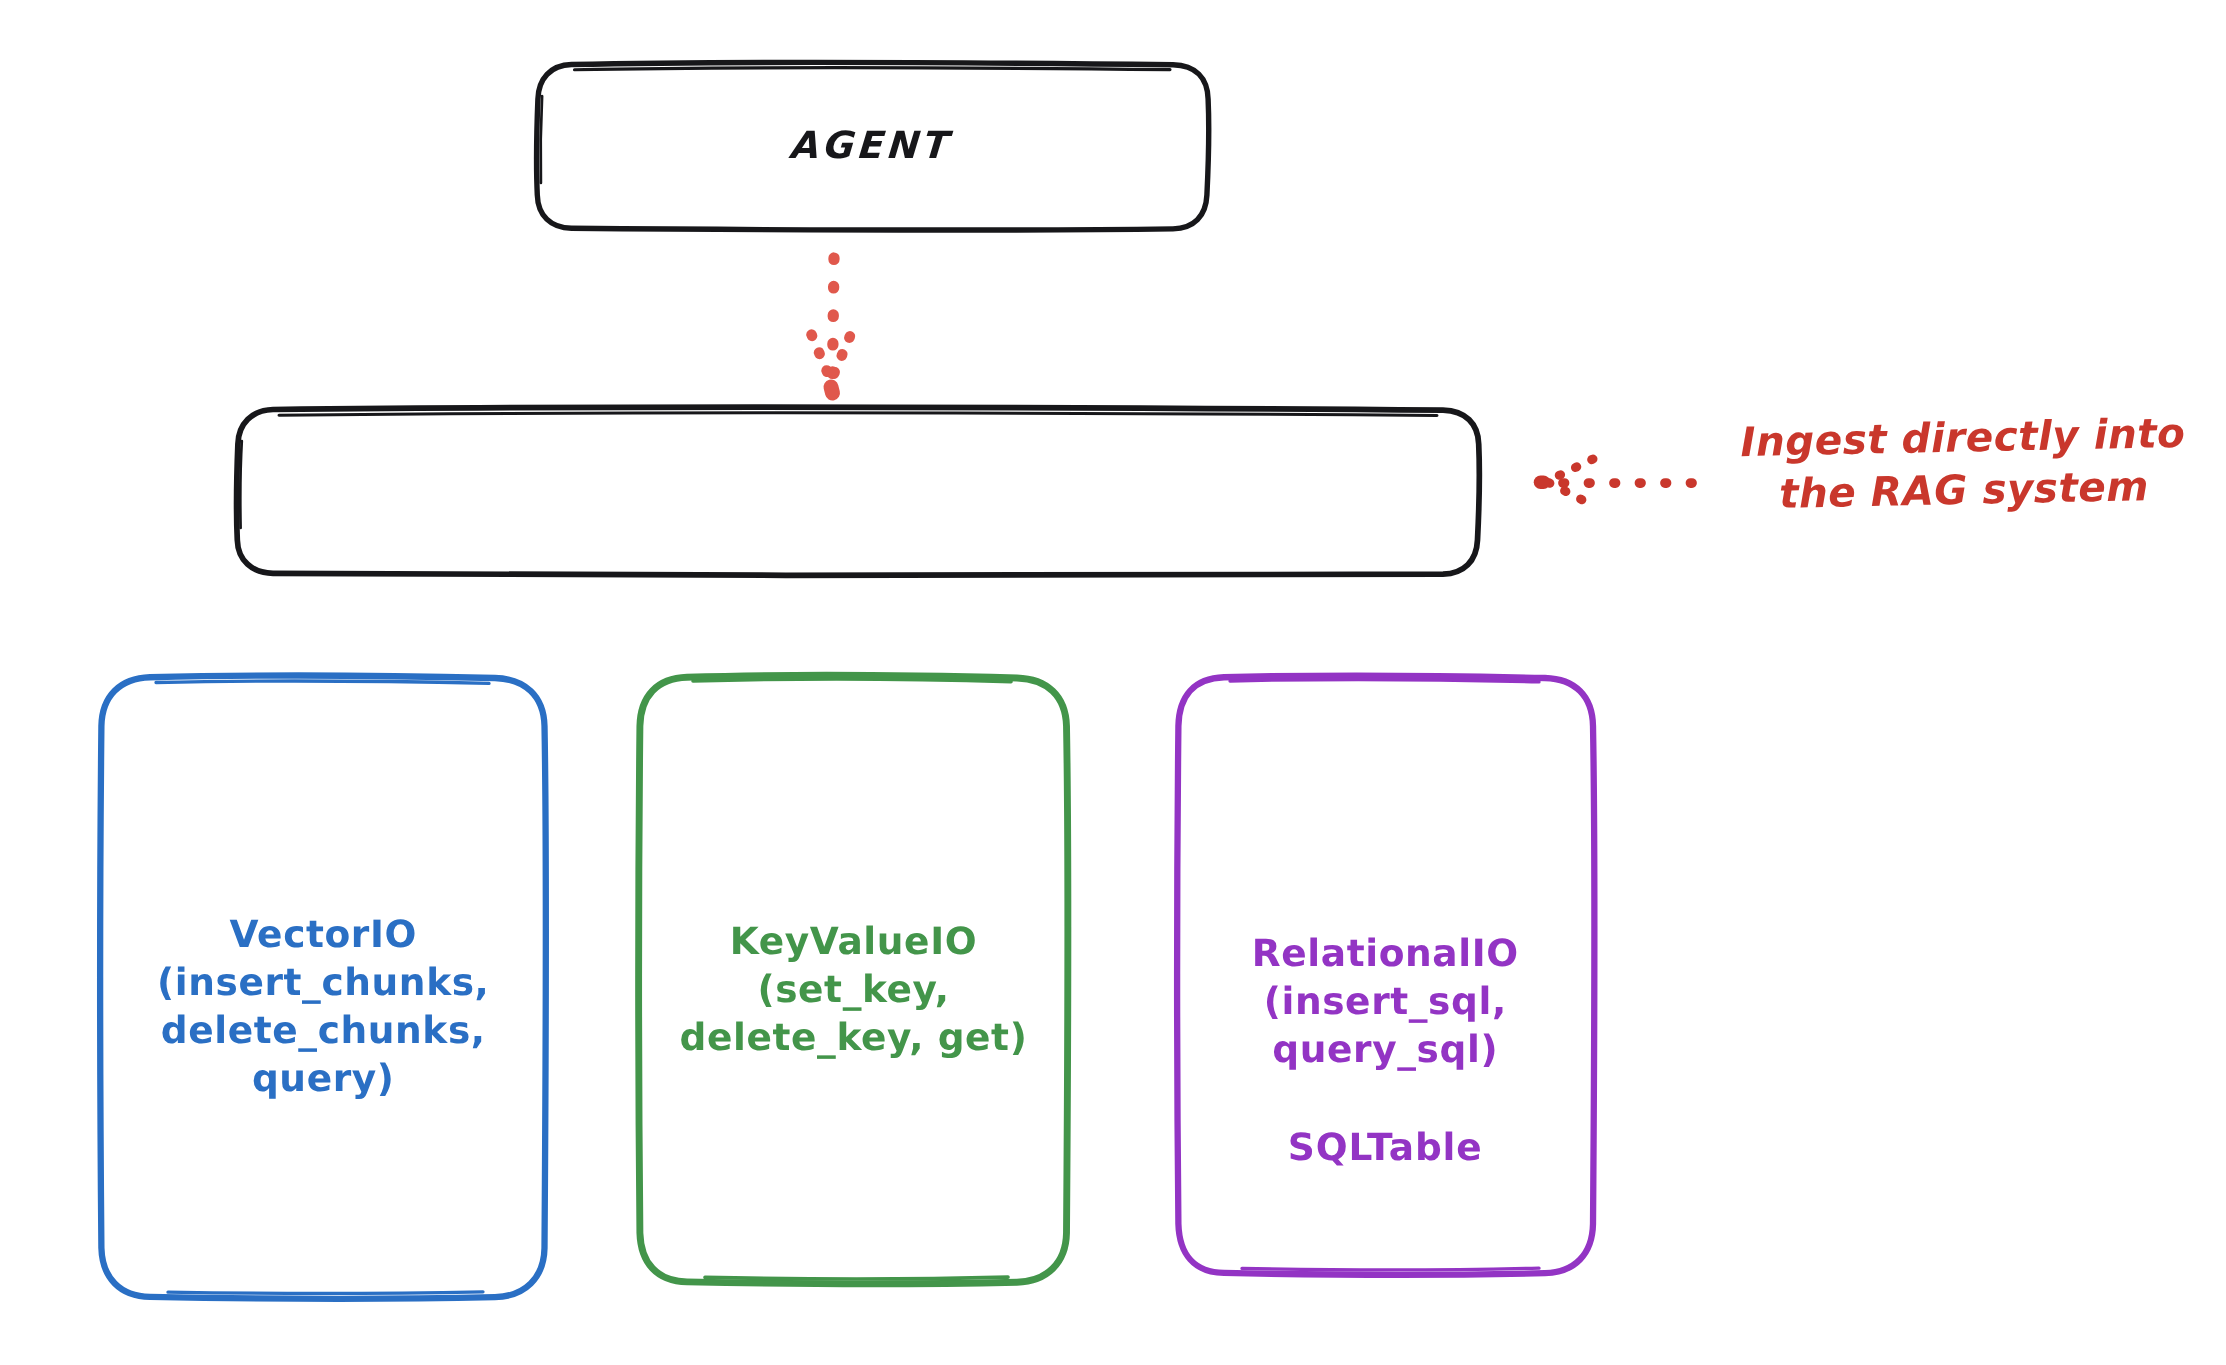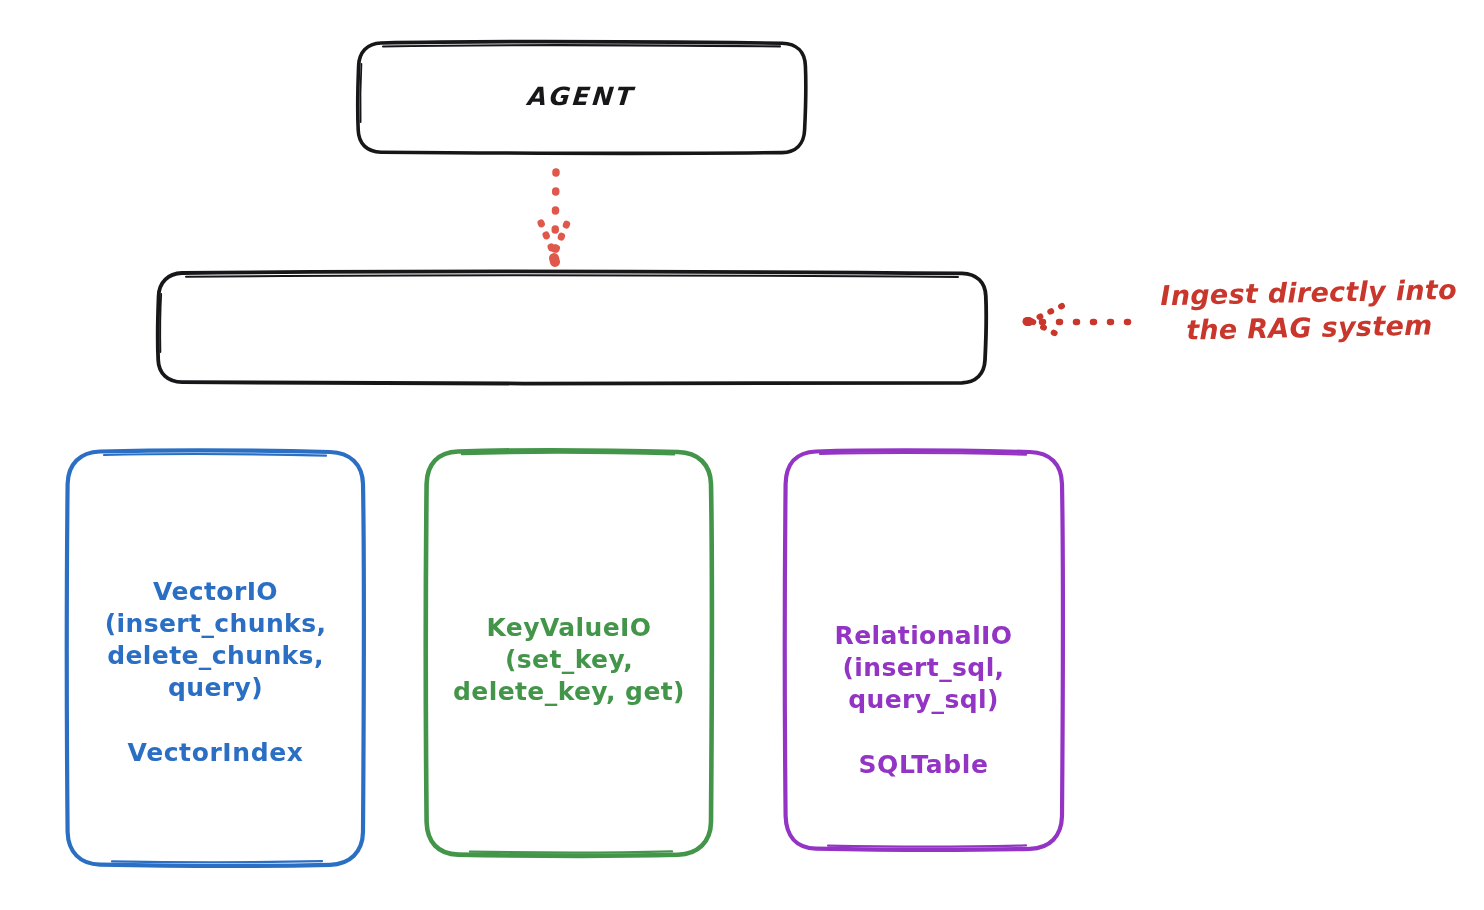--- a/index.html
+++ b/index.html
@@ -225,21 +225,20 @@
     <div class="node-label">AGENT</div>
   </div>
 
 
   <div class="node" id="node-vectorio">
     <div class="inner">
       <div class="card-api">VectorIO
 (insert_chunks,
 delete_chunks,
 query)</div>
-      <div class="card-index">VectorIndex</div>
     </div>
   </div>
 
   <div class="node" id="node-keyvalueio">
     <div class="inner">
       <div class="card-api">KeyValueIO
 (set_key,
 delete_key, get)</div>
     </div>
   </div>

